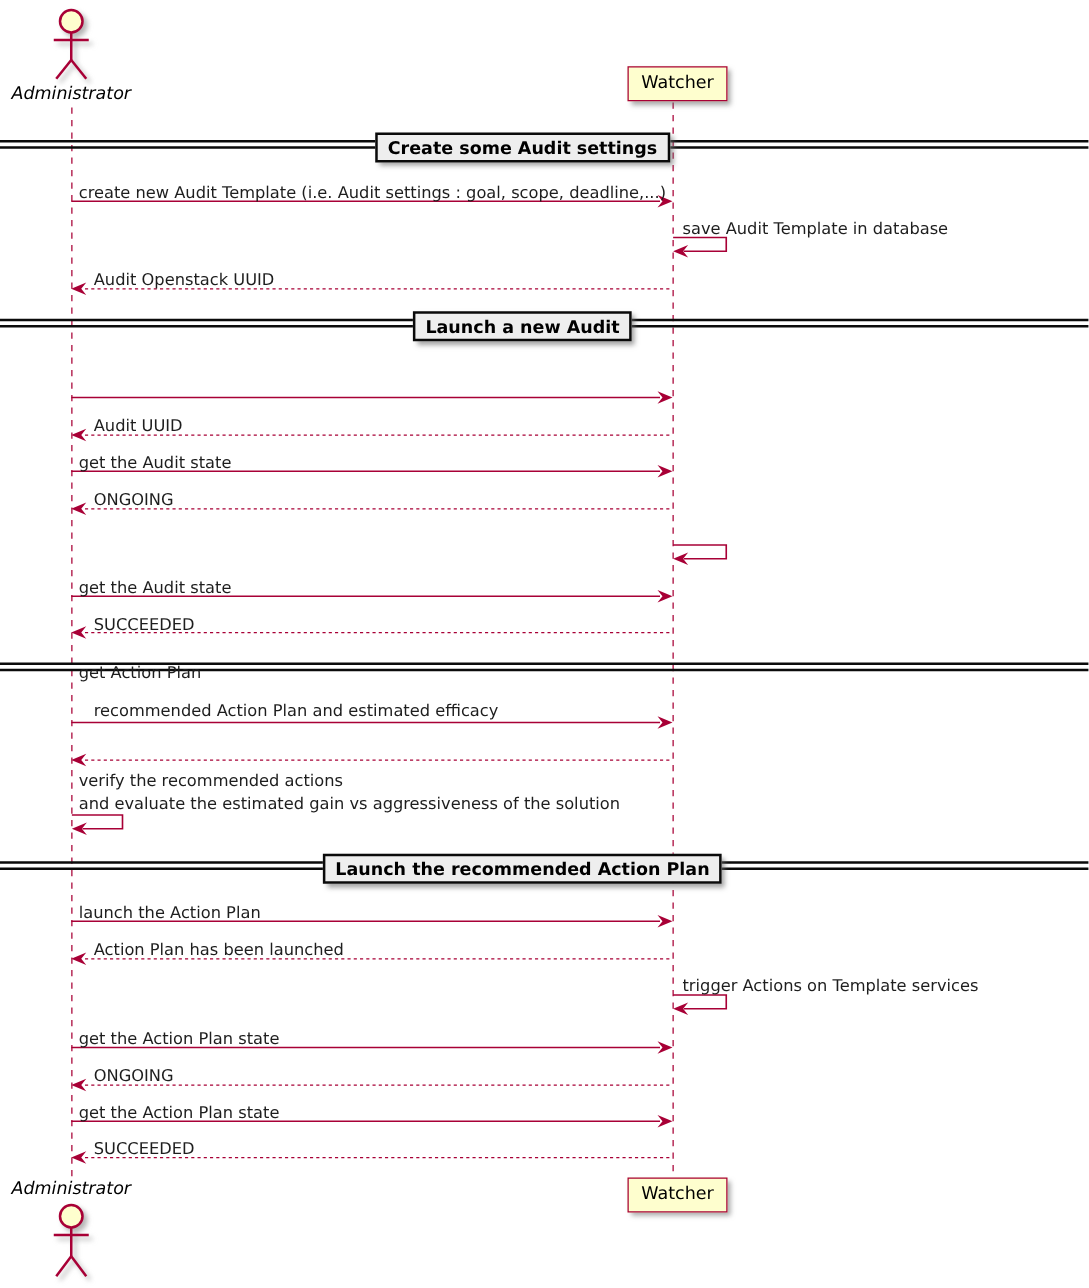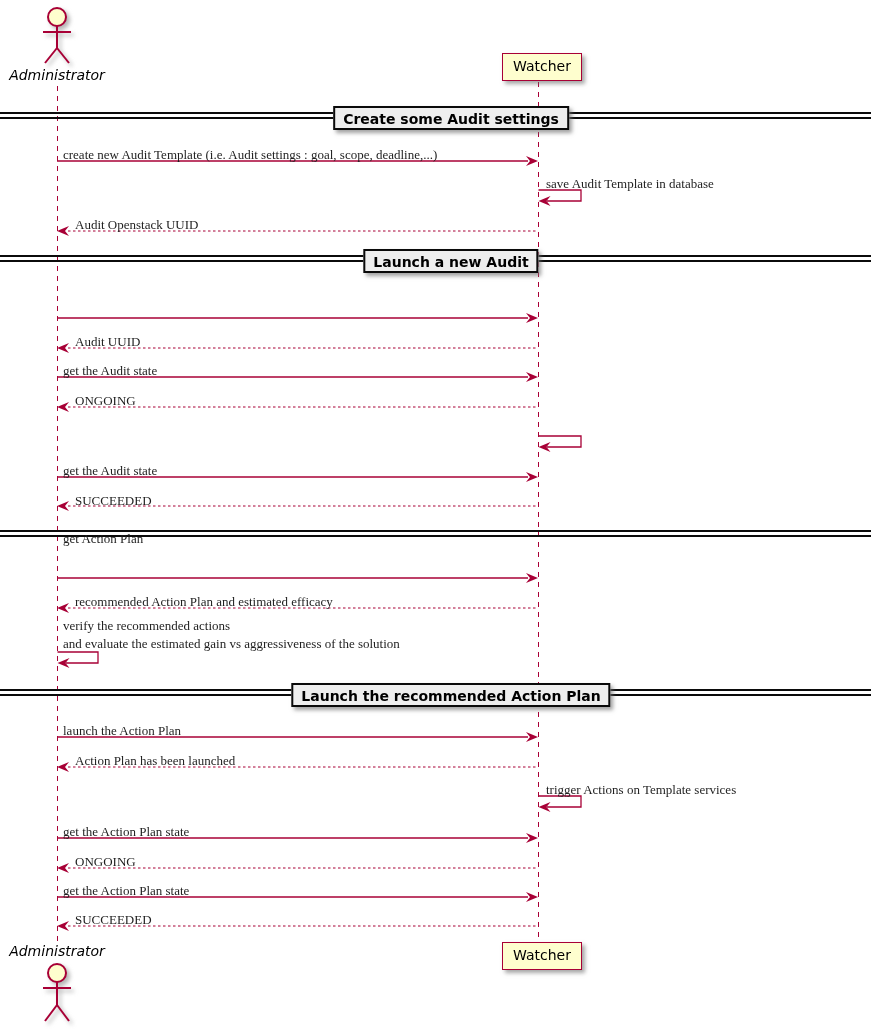--- a/index.html
+++ b/index.html
@@ -5,29 +5,29 @@
   html,body{margin:0;padding:0;background:#fff;}
   #stage{
     position:relative; width:871px; height:1030px; overflow:hidden;
     background:#ffffff;
     font-family:"DejaVu Sans", sans-serif;
     color:#1e1e1e;
   }
   svg{position:absolute; left:0; top:0; z-index:1;}
   .msg-label{
     position:absolute; z-index:3; font-size:13px; line-height:18px;
-    color:#1e1e1e; white-space:pre-line;font-family:Liberation Serif, serif;
+    color:#1e1e1e; white-space:pre-line;
   }
   .divider-lines{
     position:absolute; left:0; width:871px; height:7px; z-index:2;
     border-top:2px solid #0b0b0b; border-bottom:2px solid #0b0b0b;
     box-sizing:border-box;
   }
   .divider-box{
-    position:absolute; z-index:3; left:451px; transform:translateX(-50%);
+    position:absolute; z-index:3; left:418px; transform:translateX(-50%);
     background:#EEEEEE; border:2px solid #0a0a0a;
     padding:1px 8px; height:24px; box-sizing:border-box;
     font-size:14px; font-weight:bold; line-height:20px; color:#000;
     white-space:nowrap; box-shadow:3px 3px 4px rgba(110,110,110,0.65);
   }
   .participant-box{
     position:absolute; z-index:3; width:80px; height:28px; box-sizing:border-box;
     background:#FEFECE; border:1.6px solid #A80036;
     font-size:14px; color:#000; text-align:center; line-height:25px;
     box-shadow:3px 3px 4px rgba(110,110,110,0.6);
@@ -136,21 +136,21 @@
 
   <div class="msg-label" style="left:63px;top:146px">create new Audit Template (i.e. Audit settings : goal, scope, deadline,...)</div>
   <div class="msg-label" style="left:546px;top:175px">save Audit Template in database</div>
   <div class="msg-label" style="left:75px;top:216px">Audit Openstack UUID</div>
   <div class="msg-label" style="left:75px;top:333px">Audit UUID</div>
   <div class="msg-label" style="left:63px;top:362px">get the Audit state</div>
   <div class="msg-label" style="left:75px;top:392px">ONGOING</div>
   <div class="msg-label" style="left:63px;top:462px">get the Audit state</div>
   <div class="msg-label" style="left:75px;top:492px">SUCCEEDED</div>
   <div class="msg-label" style="left:63px;top:530px">get Action Plan</div>
-  <div class="msg-label" style="left:75px;top:593px">recommended Action Plan and estimated efficacy</div>
+  <div class="msg-label" style="left:75px;top:561px">recommended Action Plan and estimated efficacy</div>
   <div class="msg-label" style="left:63px;top:617px">verify the recommended actions
 and evaluate the estimated gain vs aggressiveness of the solution</div>
   <div class="msg-label" style="left:63px;top:722px">launch the Action Plan</div>
   <div class="msg-label" style="left:75px;top:752px">Action Plan has been launched</div>
   <div class="msg-label" style="left:546px;top:781px">trigger Actions on Template services</div>
   <div class="msg-label" style="left:63px;top:823px">get the Action Plan state</div>
   <div class="msg-label" style="left:75px;top:853px">ONGOING</div>
   <div class="msg-label" style="left:63px;top:882px">get the Action Plan state</div>
   <div class="msg-label" style="left:75px;top:911px">SUCCEEDED</div>
 

